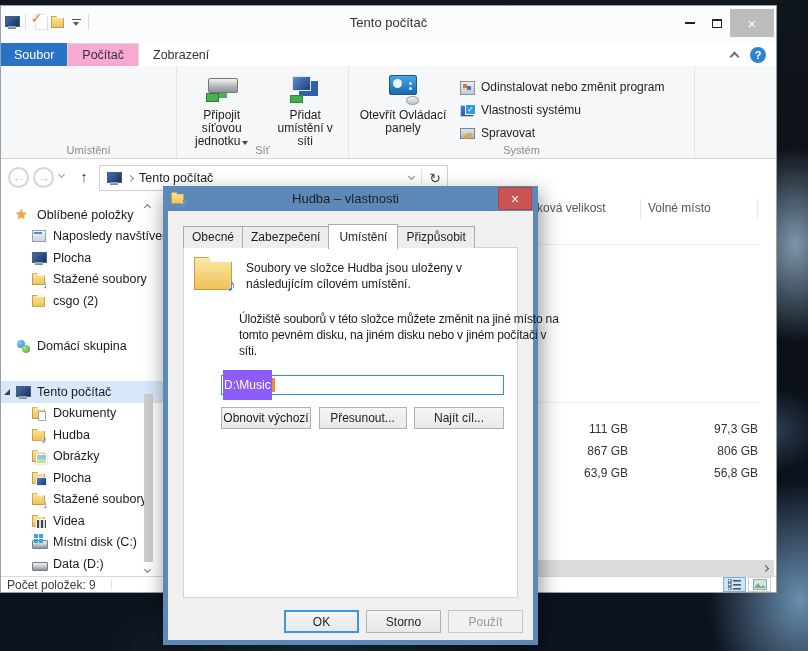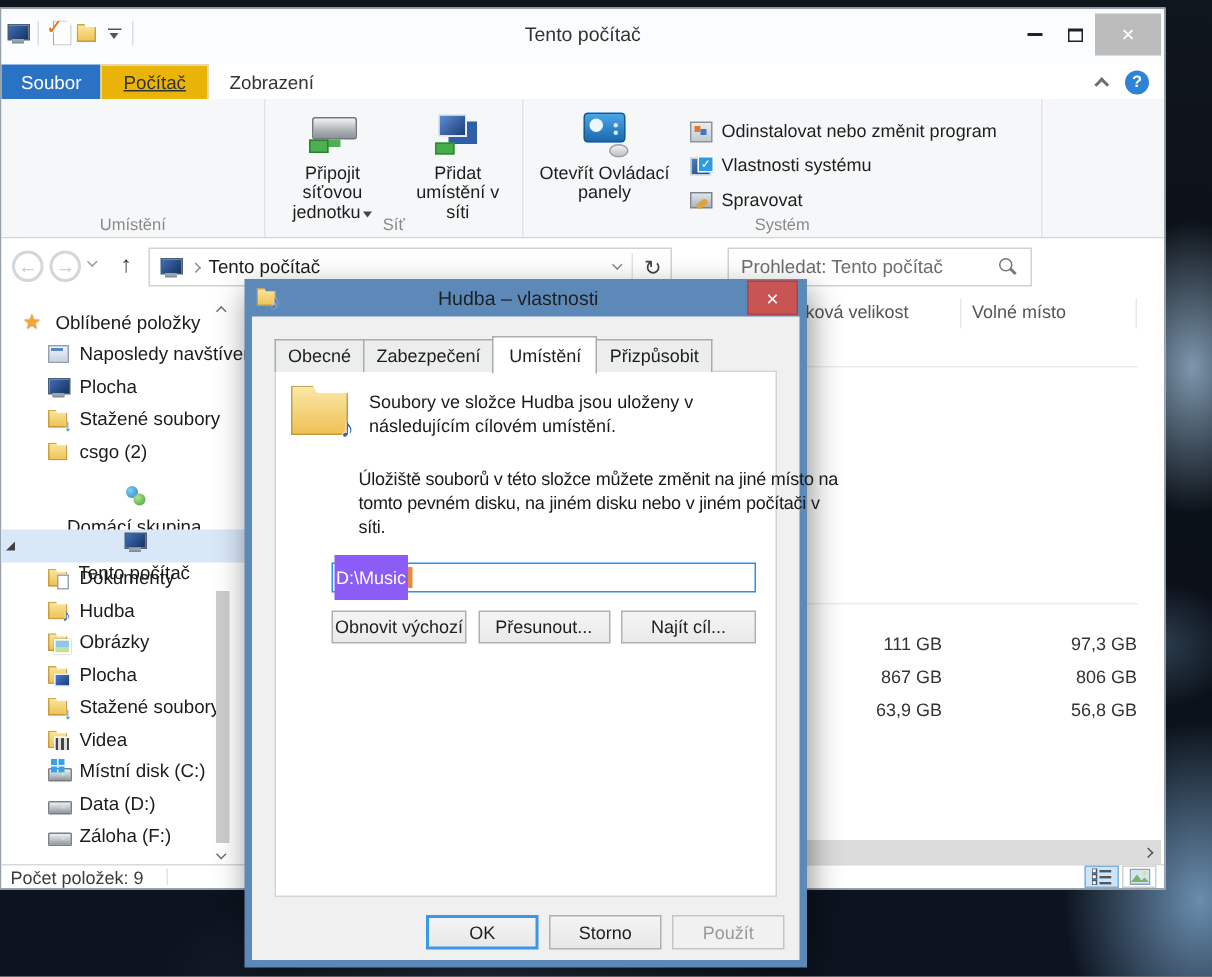--- a/index.html
+++ b/index.html
@@ -28,21 +28,21 @@
   .title { position:absolute; left:120px; right:120px; top:9px; text-align:center; font-size:13px; color:#333; white-space:nowrap; }
   .winctl { position:absolute; right:2px; top:3px; display:flex; height:28px; }
   .wbtn { width:27px; display:flex; align-items:center; justify-content:center; }
   .minbar { width:10px; height:2px; background:#222; }
   .maxbox { width:10px; height:9px; border:1px solid #222; border-top-width:2px; }
   .wbtn.close { width:44px; background:#bcbcbc; color:#fff; font-size:15px; }
 
   .tabrow { position:absolute; top:37px; left:0; right:0; height:23px; display:flex; align-items:stretch; background:#fff; }
   .ftab { background:#2a72c4; color:#fff; padding:0 13px; display:flex; align-items:center; font-size:12.5px; }
   .tab { padding:0 14px; display:flex; align-items:center; color:#333; font-size:12.5px; }
-  .tab.active { border:1px solid #d8d8d8; border-bottom:none; background:#eab308;text-decoration:underline; }
+  .tab.active { border:1px solid #d8d8d8; border-bottom:none; background:#f9a8d4; }
   .tabrow-right { margin-left:auto; display:flex; align-items:center; gap:12px; padding-right:10px; }
   .chev { width:7px; height:7px; border-right:2px solid #6f6f6f; border-bottom:2px solid #6f6f6f; display:inline-block; }
   .chev.up { transform:rotate(-135deg); margin-top:4px; }
   .chev.down { transform:rotate(45deg); margin-top:-3px; }
   .chev.right { transform:rotate(-45deg); }
   .chev.sm { width:5px; height:5px; border-width:1.5px; }
   .help-ico { width:16px; height:16px; border-radius:50%; background:#2f83d6; color:#fff; font-size:11px; font-weight:bold; display:flex; align-items:center; justify-content:center; }
 
   
   .ribbon { position:absolute; top:60px; left:0; right:0; height:93px; background:#f6f7f8; border-bottom:1px solid #d5d5d5; display:flex; }
@@ -98,21 +98,21 @@
   .searchbox { position:absolute; left:484px; top:6px; width:203px; height:26px; border:1px solid #cfd2d6; background:#fff; display:flex; align-items:center; padding:0 8px; font-size:12.5px; color:#6d6d6d; }
   .mag { margin-left:auto; position:relative; width:14px; height:14px; }
   .mag::before { content:""; position:absolute; left:1px; top:1px; width:7px; height:7px; border:1.5px solid #777; border-radius:50%; }
   .mag::after { content:""; position:absolute; left:8px; top:9px; width:5px; height:1.5px; background:#777; transform:rotate(45deg); }
 
   
   .content { position:absolute; top:191px; left:0; right:0; bottom:16px; background:#fff; }
   .sidebar { position:absolute; left:0; top:0; bottom:0; width:163px; overflow:hidden; padding-top:7px; }
   .item { position:relative; height:21.5px; display:flex; align-items:center; gap:6px; font-size:12.5px; color:#1b1b1b; padding-left:14px; white-space:nowrap; }
   .item.lvl1 { padding-left:30px; }
-  .item.gap { margin-top:10px;flex-direction:column; }
+  .item.gap { margin-top:24px; }
   .item.sel { background:#d9e8f9; }
   .exp { position:absolute; left:3px; top:8px; width:0; height:0; border-bottom:6px solid #404040; border-left:6px solid transparent; }
 
   
   .si { width:16px; height:16px; position:relative; display:inline-block; flex:none; }
   .si.star::before { content:"★"; position:absolute; left:0; top:-1px; font-size:14px; line-height:16px; color:#f0a63a; text-shadow:0 0 1px #b57313; }
   .si.recent::before { content:""; position:absolute; left:1px; top:2px; width:12px; height:10px; background:linear-gradient(#eef3f8,#c9d4df); border:1px solid #8fa0b0; }
   .si.recent::after { content:""; position:absolute; left:3px; top:4px; width:8px; height:2px; background:#5b87c5; }
   .si.monitor::before, .si.computer::before { content:""; position:absolute; left:1px; top:2px; width:13px; height:9px; background:linear-gradient(135deg,#3f6fb8,#16325f); border:1px solid #4d5e70; }
   .si.monitor::after, .si.computer::after { content:""; position:absolute; left:4px; top:12px; width:8px; height:2px; background:#9aa4ad; box-shadow:0 1px 0 #7f8a94; }
@@ -294,24 +294,20 @@
       <div class="addrbar">
         <span class="si computer"></span>
         <span class="chev right sm" style="border-color:#8a8a8a;margin-top:1px"></span>
         <span class="addr-text">Tento počítač</span>
         <span class="addr-right">
           <span class="chev down sm" style="border-color:#8a8a8a"></span>
           <span class="addr-sep"></span>
           <span class="refresh">↻</span>
         </span>
       </div>
-      <div class="searchbox">
-        <span>Prohledat: Tento počítač</span>
-        <span class="mag"></span>
-      </div>
     </div>
 
     <div class="content">
       <div class="sidebar">
           <div class="item lvl0">
     <span class="si star"></span>
     <span class="si-label">Oblíbené položky</span>
   </div>
           <div class="item lvl1">
     <span class="si recent"></span>

